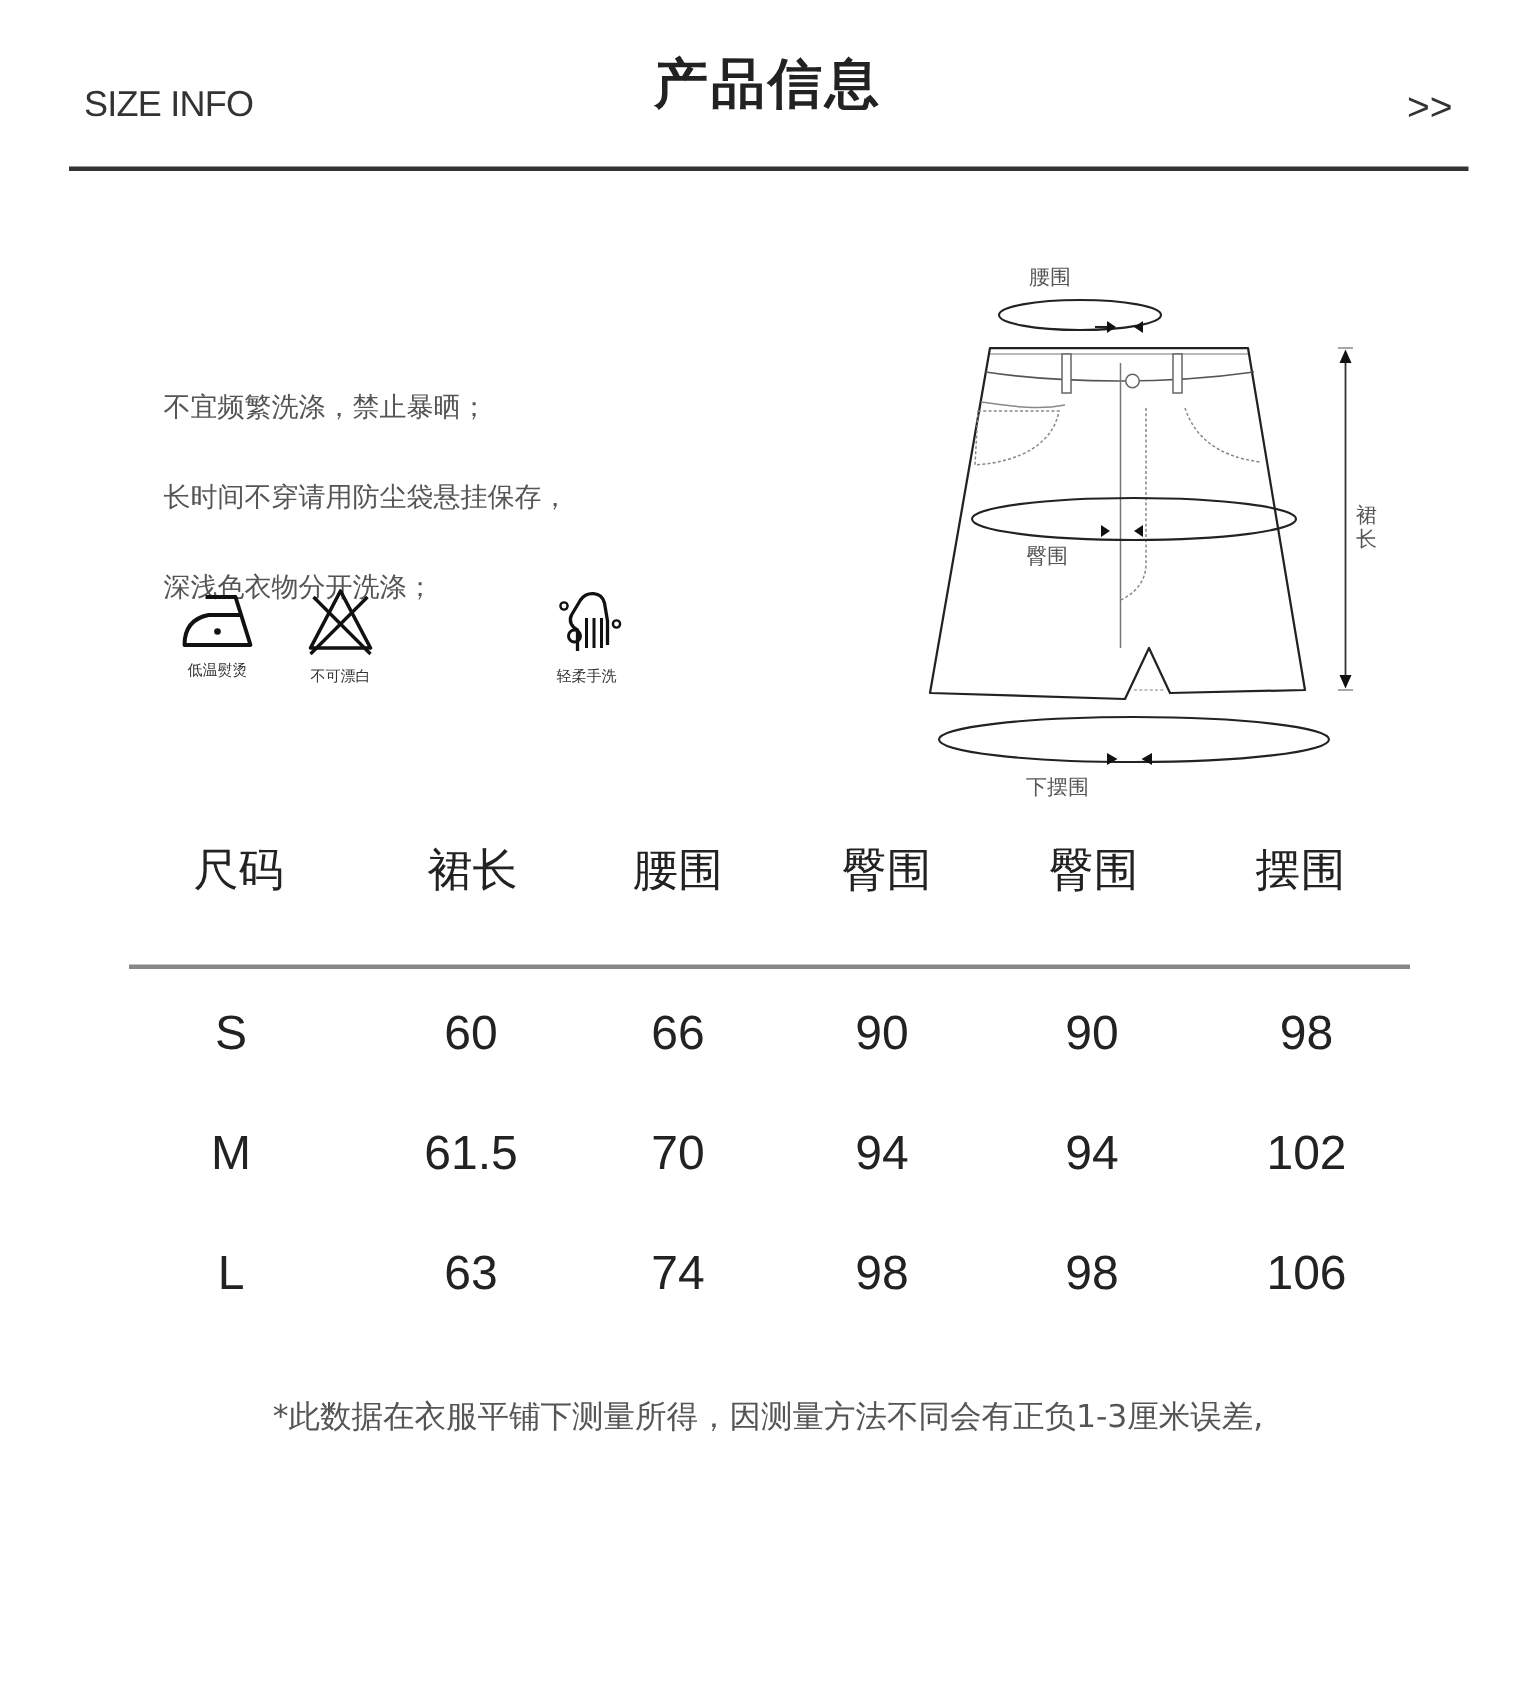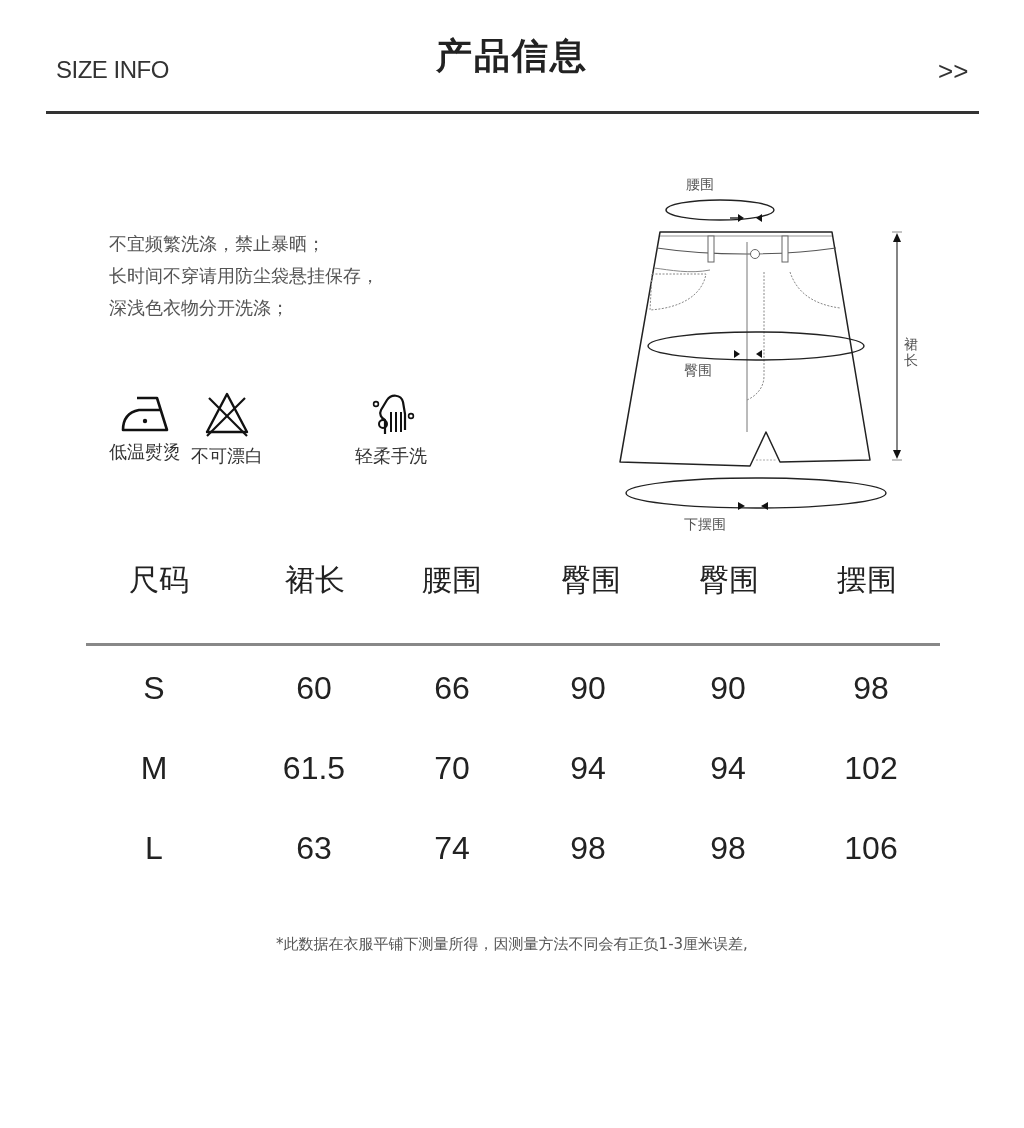--- a/index.html
+++ b/index.html
@@ -18,48 +18,48 @@
   }
   .more-arrows {
     left: 938px; top: 56px; font-family: "Liberation Sans", sans-serif;
     font-size: 26px; color: #333;
   }
   .header-rule { left: 46px; top: 111px; width: 933px; height: 3px; background: #333; }
 
   .care-text {
     left: 109px; top: 228px; font-size: 18px; line-height: 32px; color: #555;
   }
-  .care-text div { white-space: nowrap; }
+  .care-text div { white-space: nowrap; margin-top: 28px; }
 
   .care-icons { left: 105px; top: 390px; width: 340px; height: 80px; }
   .care-icon {
     position: absolute; top: 0; width: 80px; text-align: center;
   }
   .care-icon svg { display: block; margin: 0 auto; }
-  .care-icon .lbl { font-size: 18px; color: #333; margin-top: 6px; white-space: nowrap; }
+  .care-icon .lbl { font-size: 10px; color: #333; margin-top: 6px; white-space: nowrap; }
 
   .diagram { left: 610px; top: 170px; width: 330px; height: 370px; }
   .dlabel { position: absolute; font-size: 14px; color: #555; }
 
   .table { left: 86px; top: 560px; width: 854px; }
   .thead { position: relative; height: 60px; }
   .th {
     position: absolute; top: 0; font-size: 30px; color: #222; transform: translateX(-50%);
     white-space: nowrap;
   }
   .table-rule { position: absolute; left: 0; top: 83px; width: 854px; height: 3px; background: #888; }
   .trow { position: absolute; left: 0; width: 854px; height: 40px; }
   .td {
     position: absolute; top: 0; font-family: "Liberation Sans", sans-serif; font-size: 32px;
     color: #222; transform: translateX(-50%); white-space: nowrap;
   }
 
   .footnote {
     left: 0; width: 1024px; top: 928px; text-align: center;
-    font-size: 15px; line-height: 33px; color: #555;
+    font-size: 21px; line-height: 33px; color: #555;
   }
 </style>
 </head>
 <body>
 
 <div class="abs size-info">SIZE INFO</div>
 <div class="abs page-title">产品信息</div>
 <div class="abs more-arrows">&gt;&gt;</div>
 <div class="abs header-rule"></div>
 

